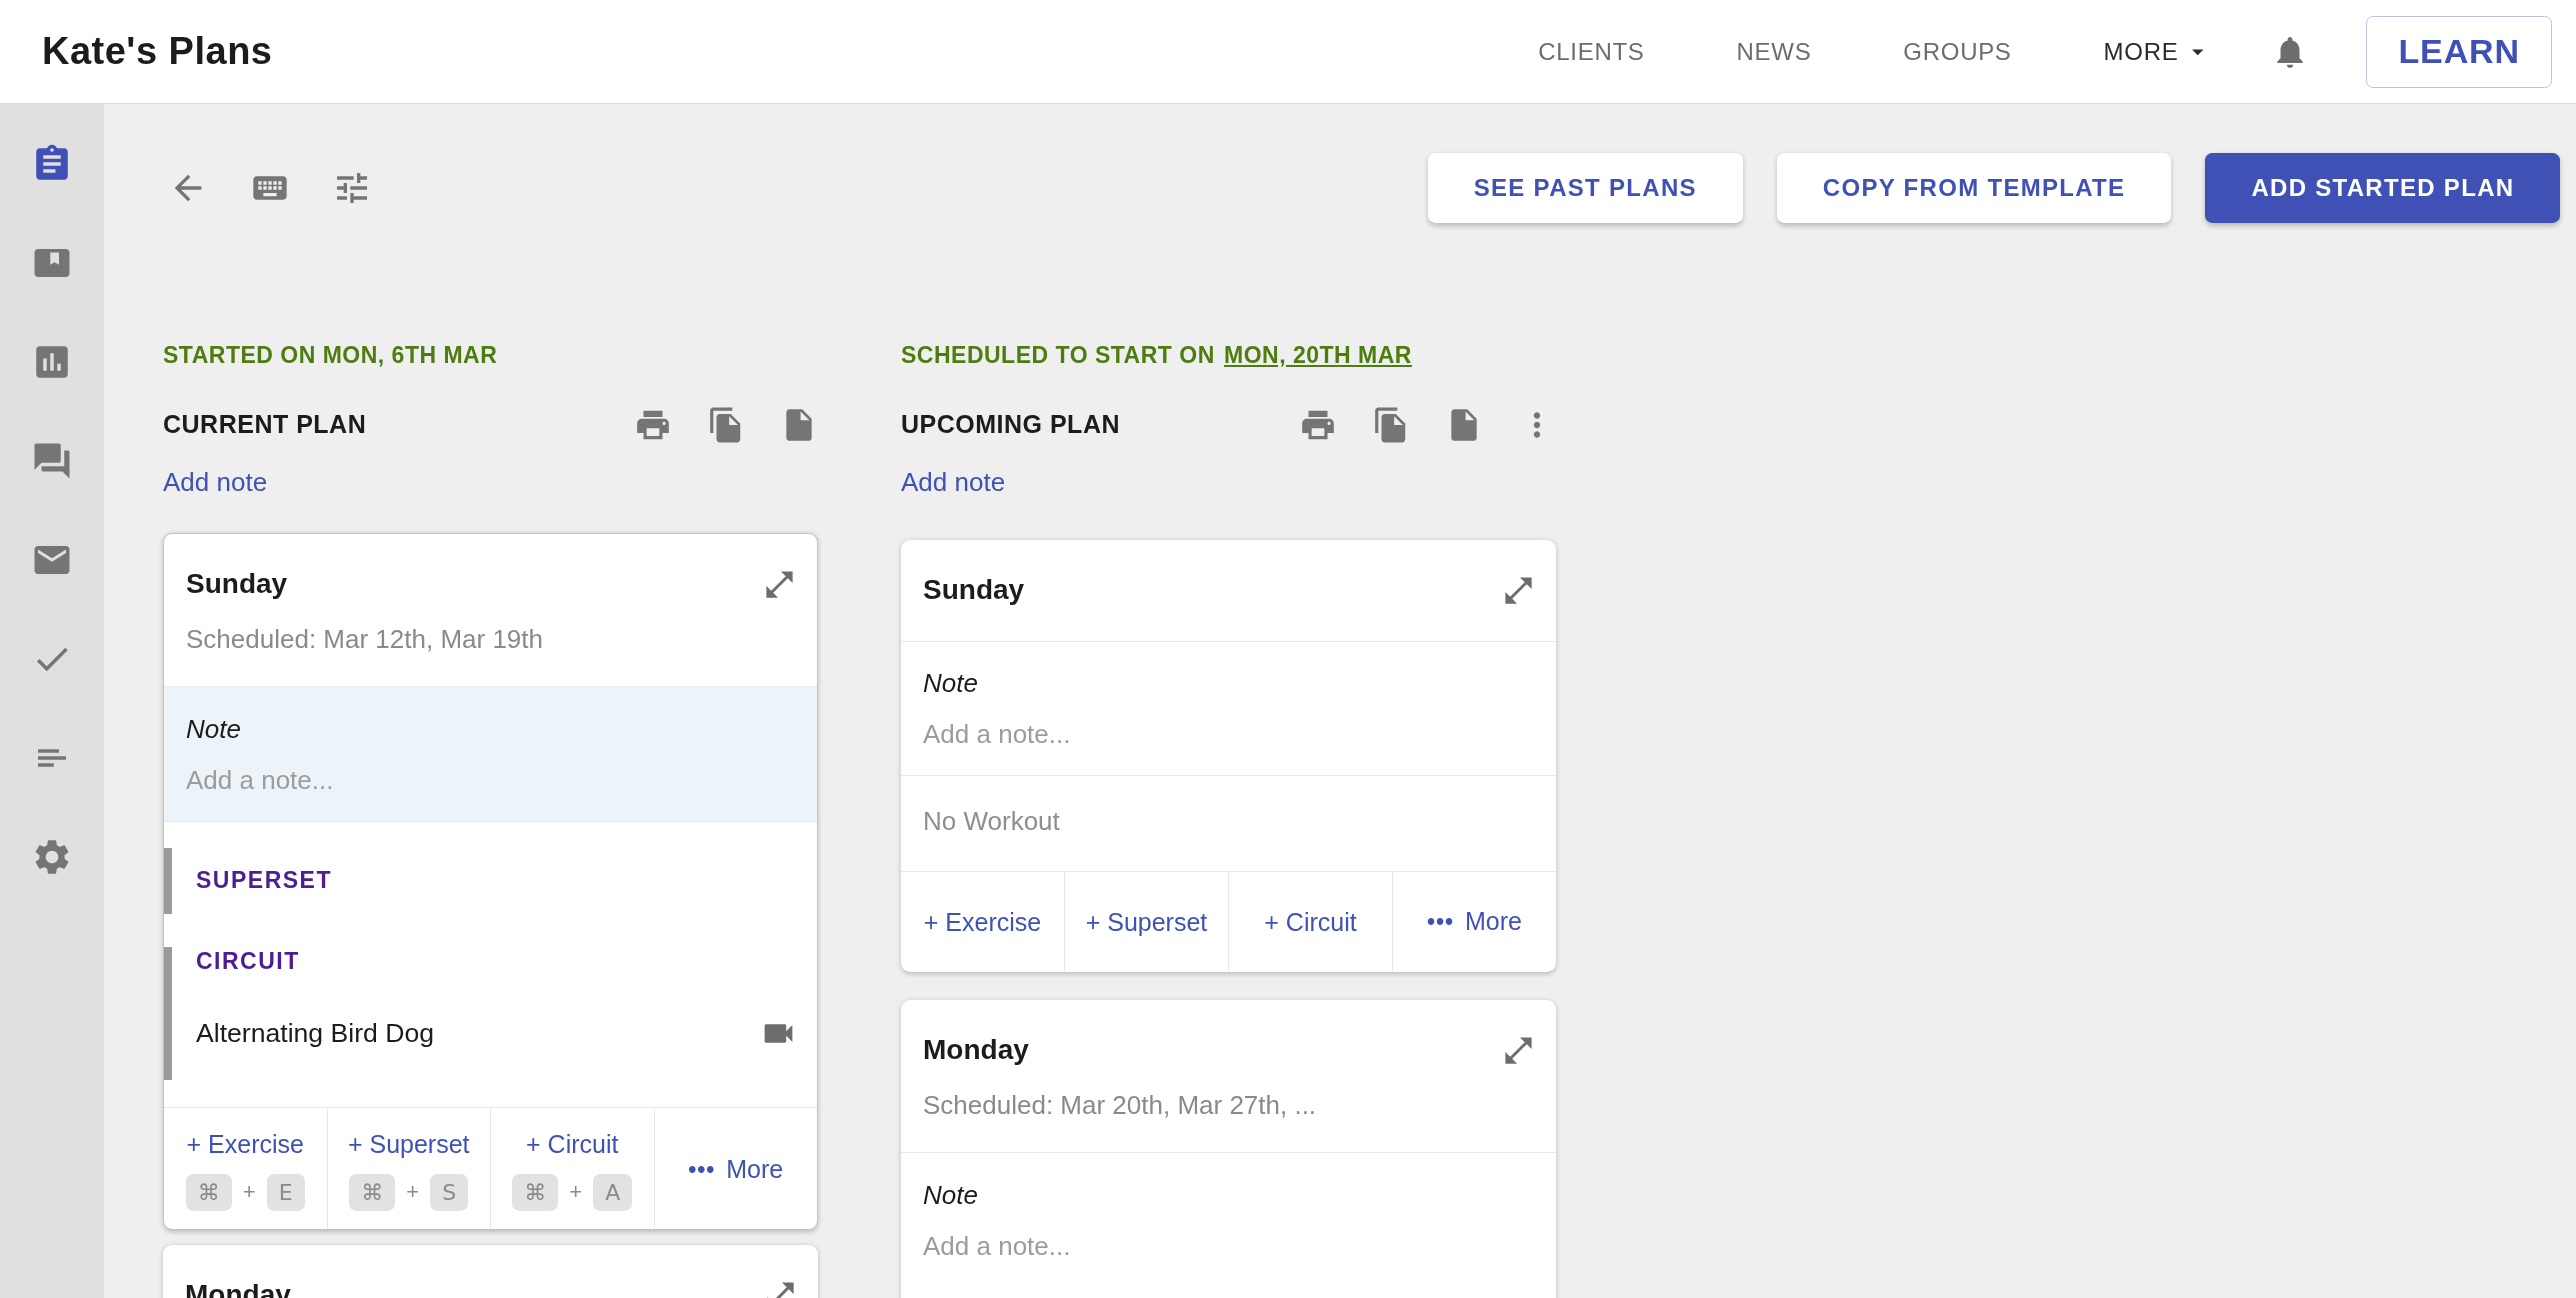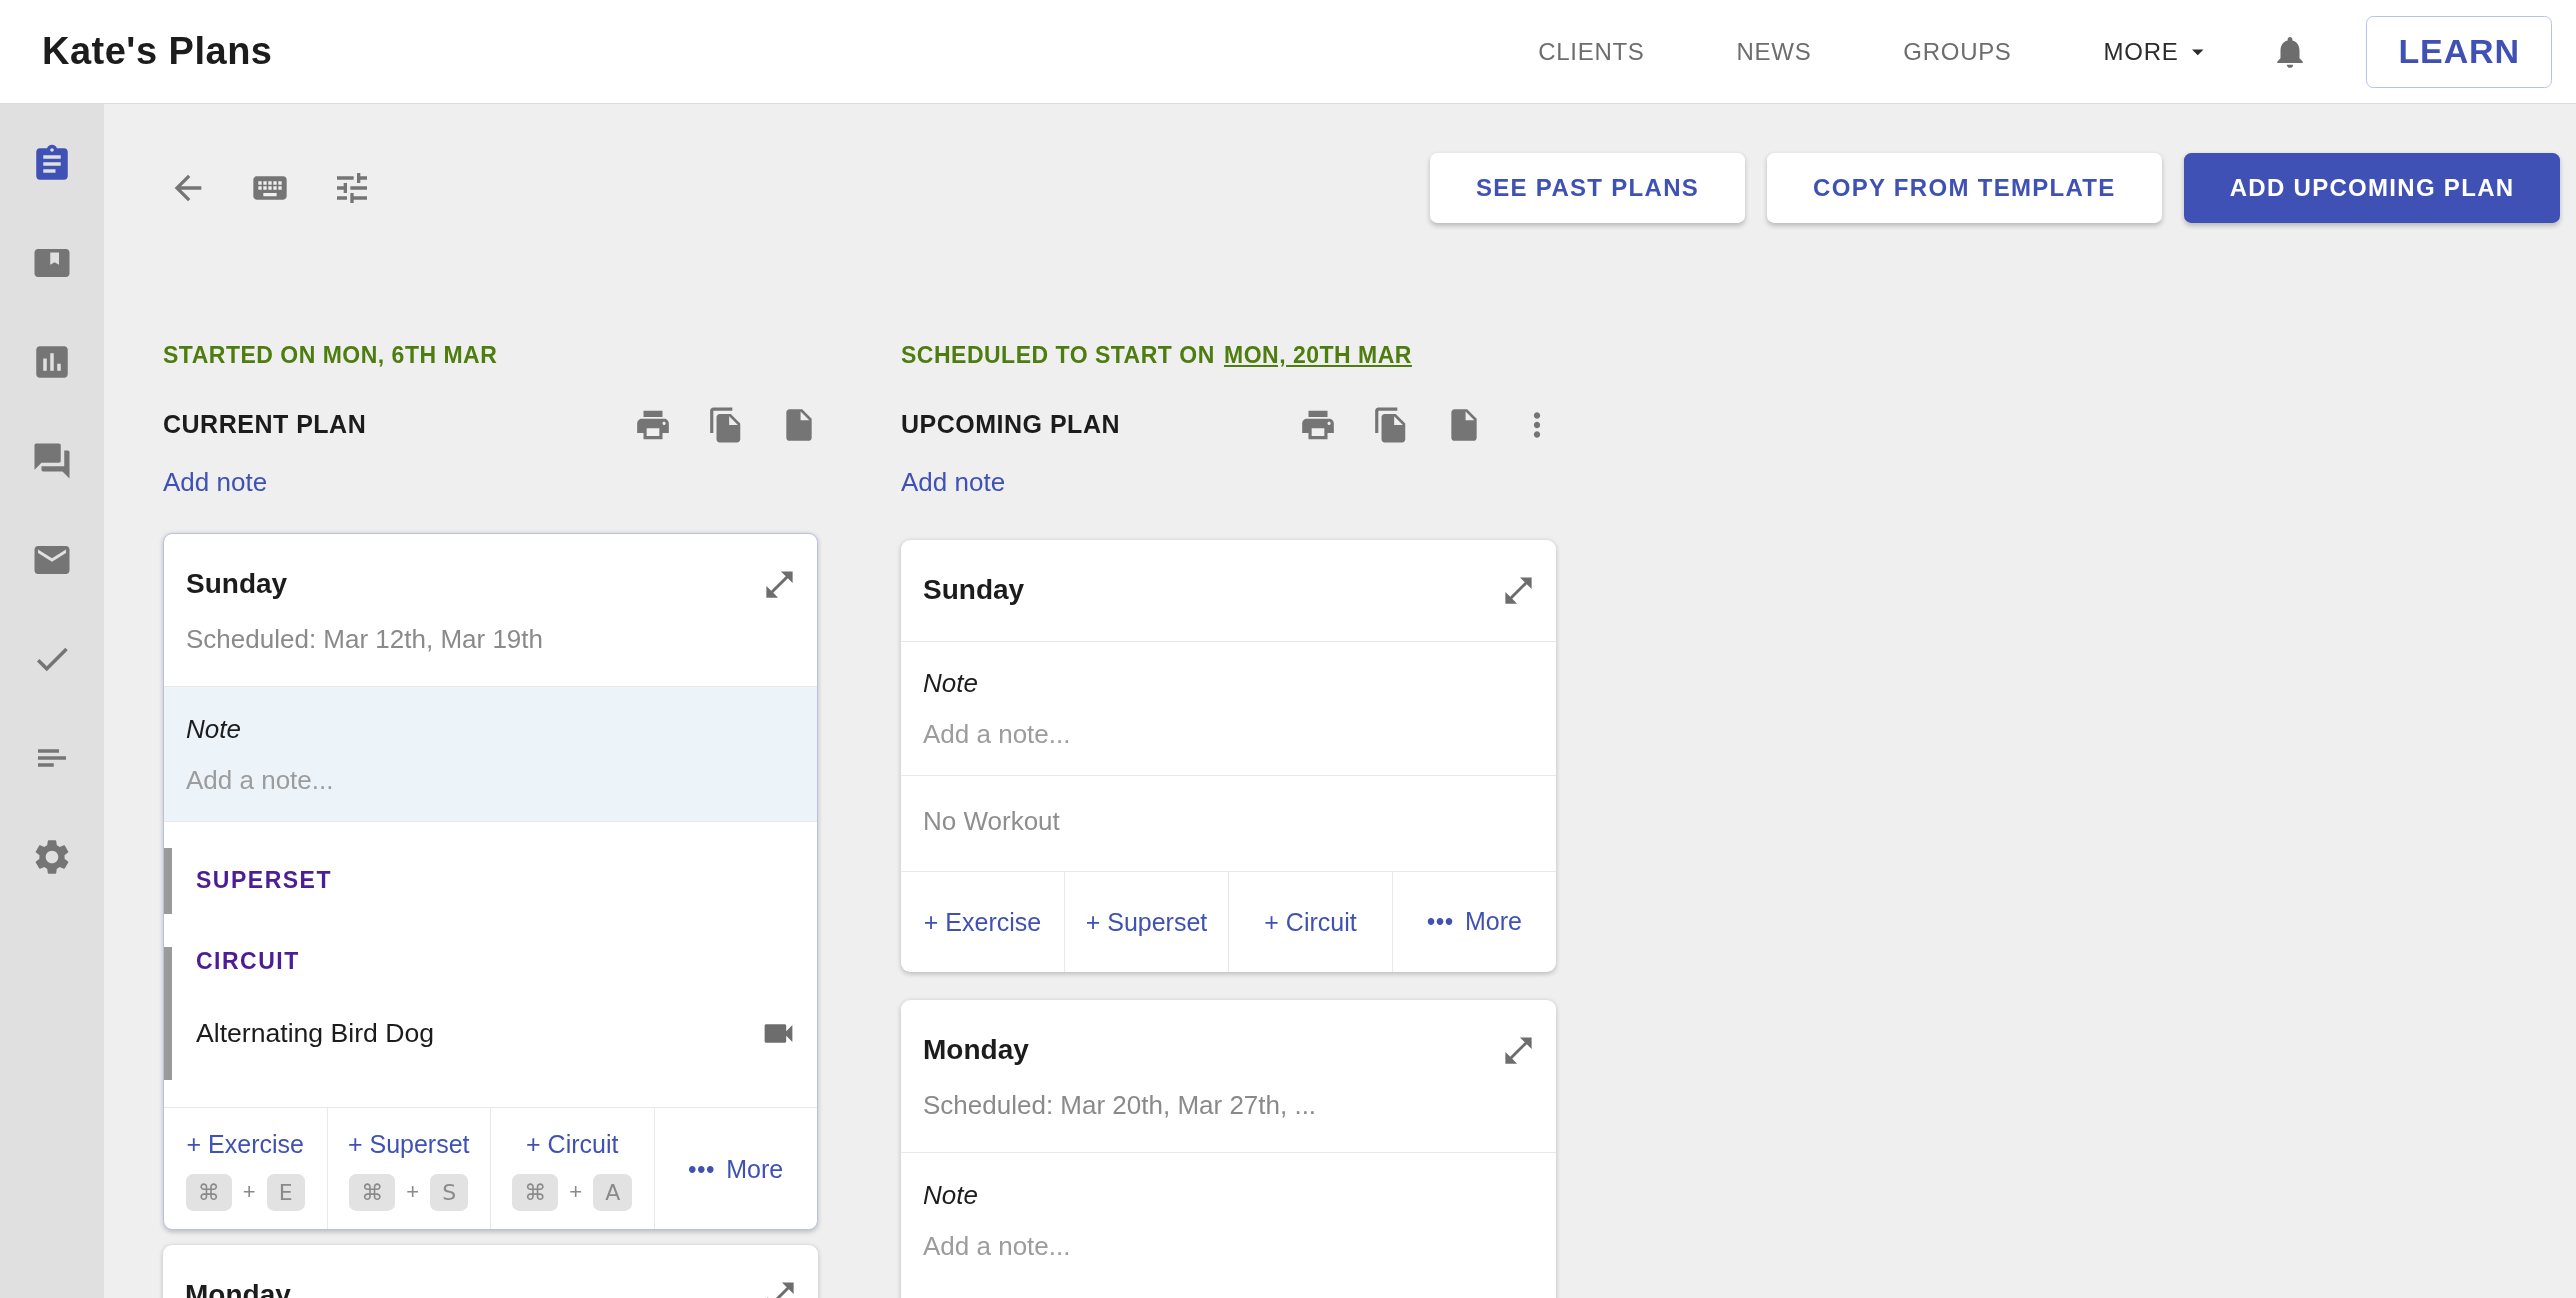--- a/index.html
+++ b/index.html
@@ -22,21 +22,21 @@
 
   
   .sidebar{position:absolute;top:104px;left:0;bottom:0;width:104px;background:#e0e0e0;
            display:flex;flex-direction:column;align-items:center;padding-top:39px;box-sizing:border-box;}
   .side-item{width:42px;height:42px;color:#757575;margin-bottom:57px;cursor:pointer;}
   .side-item.active{color:#3f51b5;}
 
   
   .tool-icons{position:absolute;top:168px;left:168px;display:flex;gap:42px;}
   .tool-icon{width:40px;height:40px;color:#757575;cursor:pointer;}
-  .action-buttons{position:absolute;top:153px;right:15.6px;display:flex;gap:22px;height:70px;}
+  .action-buttons{position:absolute;top:153px;right:15.6px;display:flex;gap:34px;height:70px;}
   .btn{display:flex;align-items:center;justify-content:center;padding:0 46px;border-radius:7.3px;
        background:#fff;color:#3f51b5;font-size:24px;font-weight:bold;letter-spacing:1.3px;
        box-shadow:0 2.7px 5.5px rgba(0,0,0,.22);cursor:pointer;white-space:nowrap;}
   .btn.primary{background:#3f51b5;color:#fff;}
 
   
   .column{position:absolute;top:342px;width:655px;}
   .col-current{left:163px;}
   .col-upcoming{left:901px;}
   .plan-date{color:#4d7c0f;font-size:23px;font-weight:bold;letter-spacing:0.5px;line-height:27.5px;margin-bottom:33px;}
@@ -168,21 +168,21 @@
   <span class="tool-icon">
     <svg viewBox="0 0 24 24">
         <path d="M3 17v2h6v-2H3zM3 5v2h10V5H3zm10 16v-2h8v-2h-8v-2h-2v6h2zM7 9v2H3v2h4v2h2V9H7zm14 4v-2H11v2h10zm-6-4h2V7h4V5h-4V3h-2v6z"></path>
       </svg>
   </span>
 </div>
 
 <div class="action-buttons">
   <div class="btn">SEE PAST PLANS</div>
   <div class="btn">COPY FROM TEMPLATE</div>
-  <div class="btn primary">ADD UPCOMING PLAN</div>
+  <div class="btn primary">ADD STARTED PLAN</div>
 </div>
 
 <div class="column col-current">
   <div class="plan-date">STARTED ON MON, 6TH MAR</div>
   <div class="plan-row">
     <span class="plan-title">CURRENT PLAN</span>
     <span class="plan-icons">
       <span class="plan-icon">
         <svg viewBox="0 0 24 24">
             <path d="M19 8H5c-1.66 0-3 1.34-3 3v6h4v4h12v-4h4v-6c0-1.66-1.34-3-3-3zm-3 11H8v-5h8v5zm3-7c-.55 0-1-.45-1-1s.45-1 1-1 1 .45 1 1-.45 1-1 1zm-1-9H6v4h12V3z"></path>

